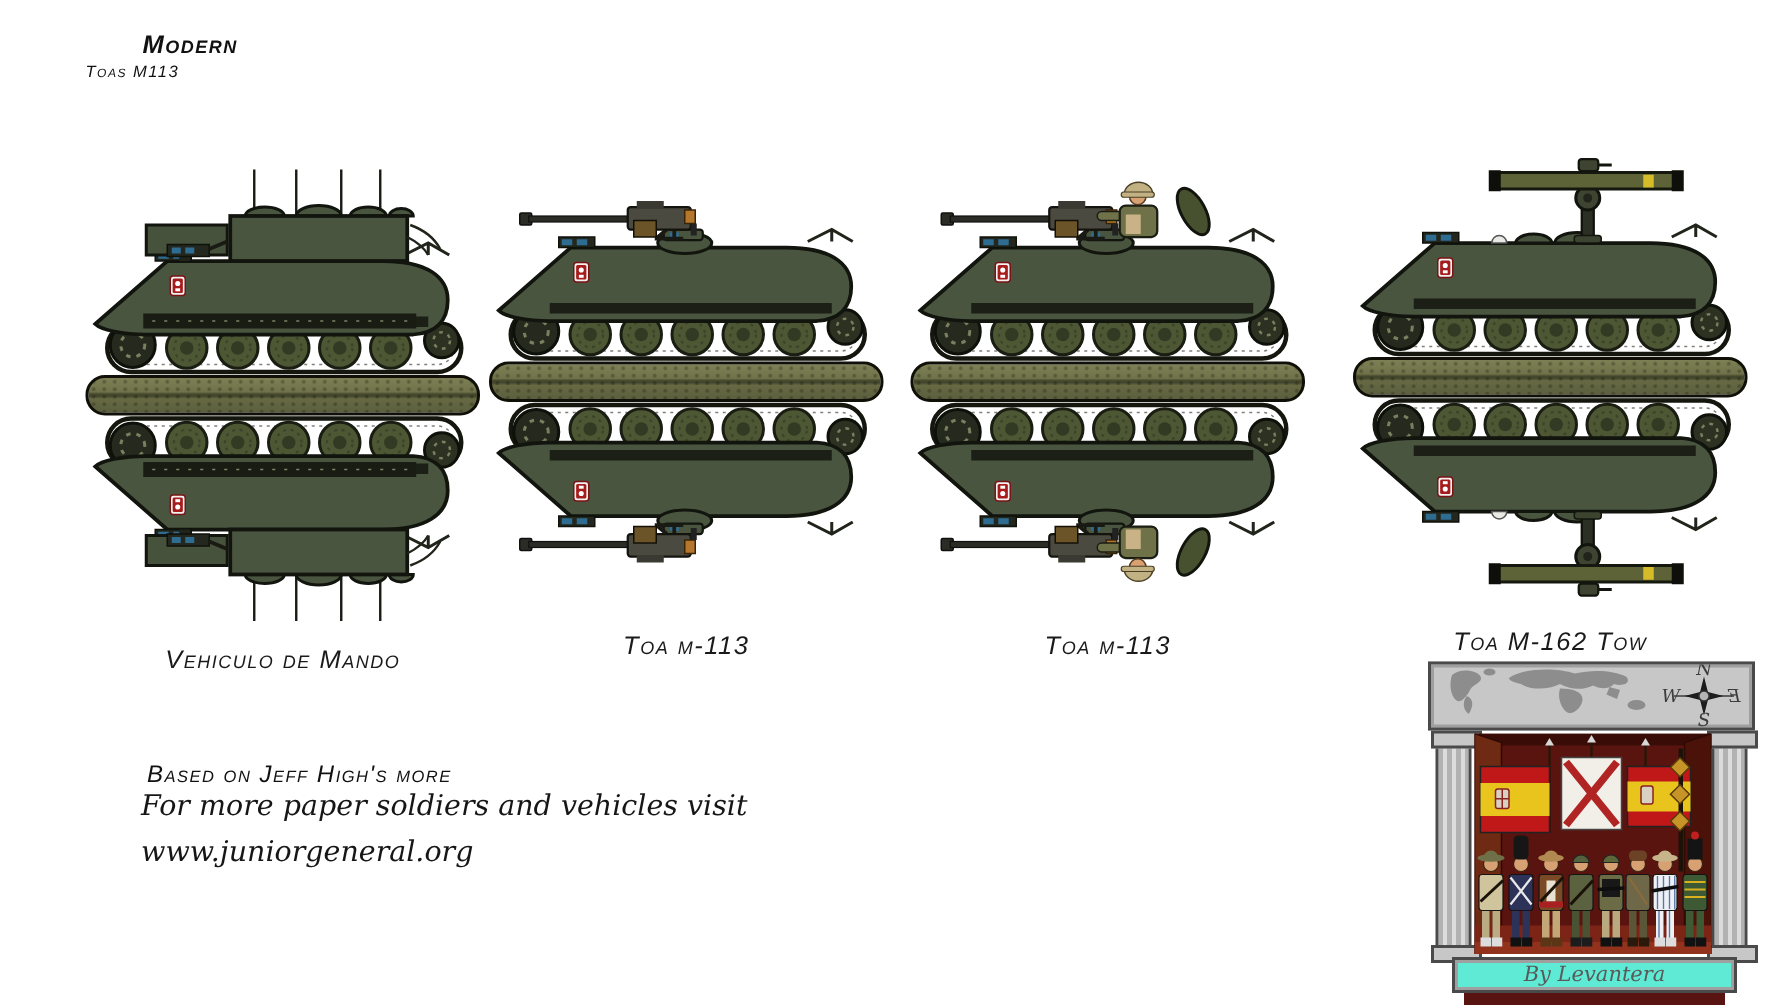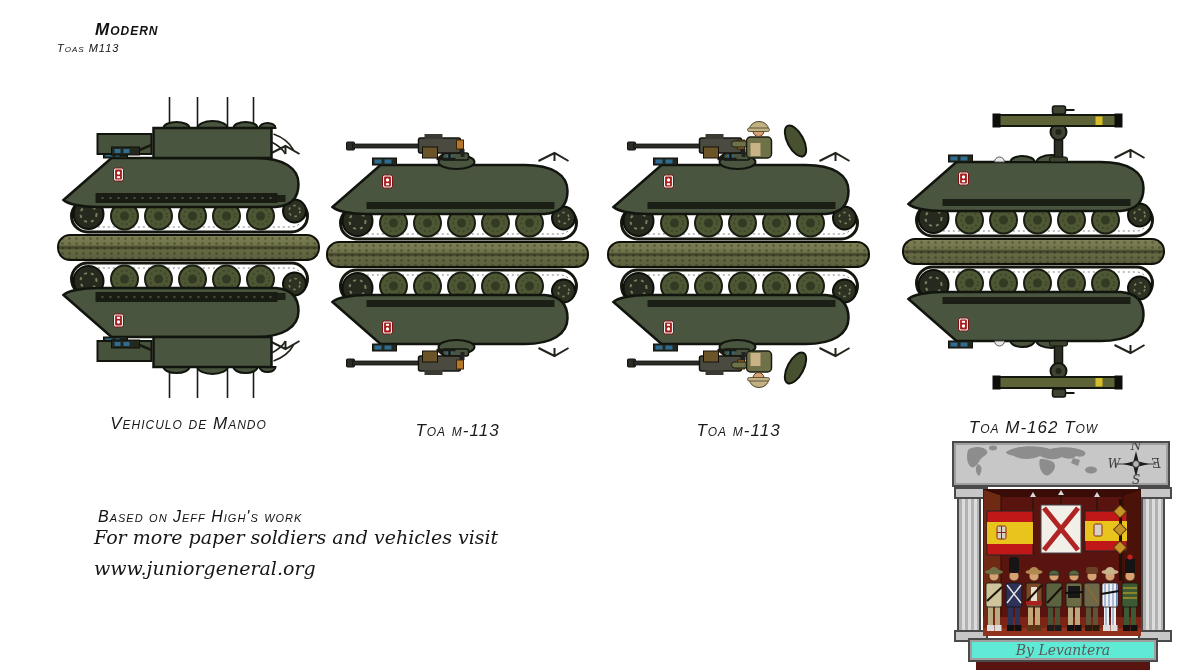--- a/index.html
+++ b/index.html
@@ -166,21 +166,21 @@
   </defs>
 </svg>
 
 <div class="sheet">
 
   <div class="hdr">
     <div class="t1">Modern</div>
     <div class="t2">Toas M113</div>
   </div>
 
-  <div class="vcol" style="left:57px;top:94px;">
+  <div class="vcol" style="left:57px;top:110px;">
     <svg class="veh" viewBox="0 0 262 140">
         <use href="#veh-command"></use>
       </svg>
     <div class="strip"></div>
     <svg class="veh flip" viewBox="0 0 262 140">
         <use href="#veh-command"></use>
       </svg>
     <div class="vlabel">Vehiculo de Mando</div>
   </div>
 
@@ -210,21 +210,21 @@
     <svg class="veh" viewBox="0 0 262 140">
         <use href="#veh-tow"></use>
       </svg>
     <div class="strip"></div>
     <svg class="veh flip" viewBox="0 0 262 140">
         <use href="#veh-tow"></use>
       </svg>
     <div class="vlabel">Toa M-162 Tow</div>
   </div>
 
-  <div class="credit">Based on Jeff High's work</div>
+  <div class="credit">Based on Jeff High's more</div>
 
   <div class="promo">
     <div>For more paper soldiers and vehicles visit</div>
     <div>www.juniorgeneral.org</div>
   </div>
 
   <div class="logo">
     <div class="lintel">
       <svg width="214" height="42" viewBox="0 0 214 42">
         <g fill="#8d8d8d">

